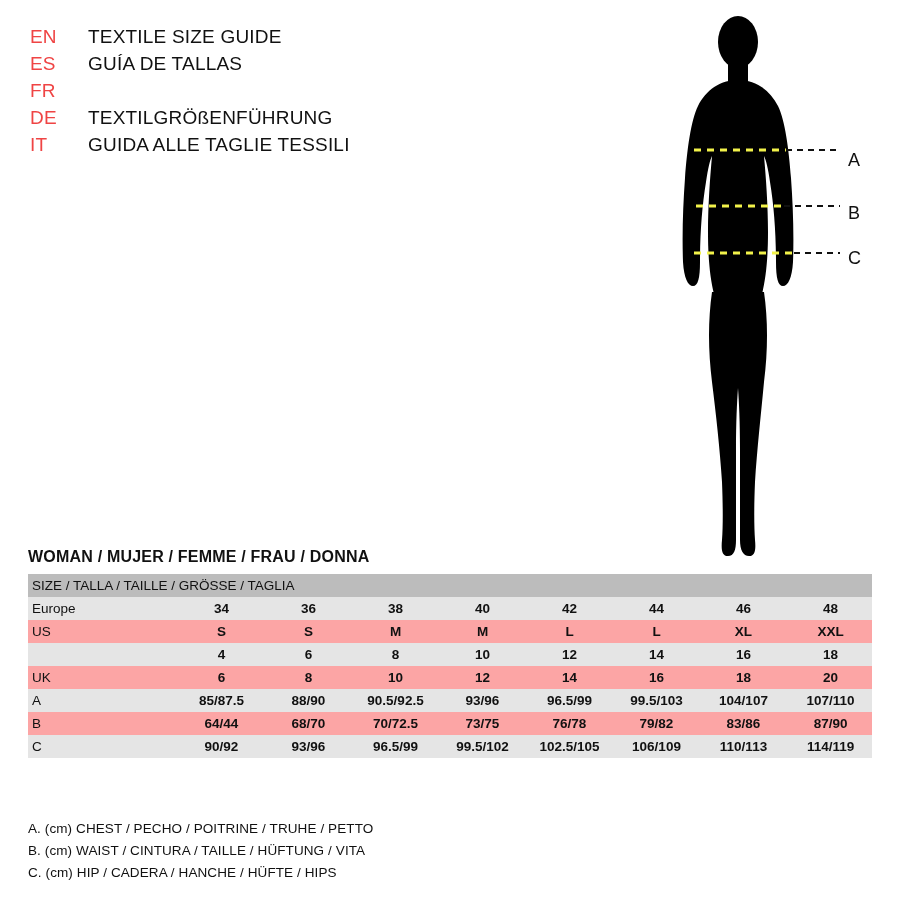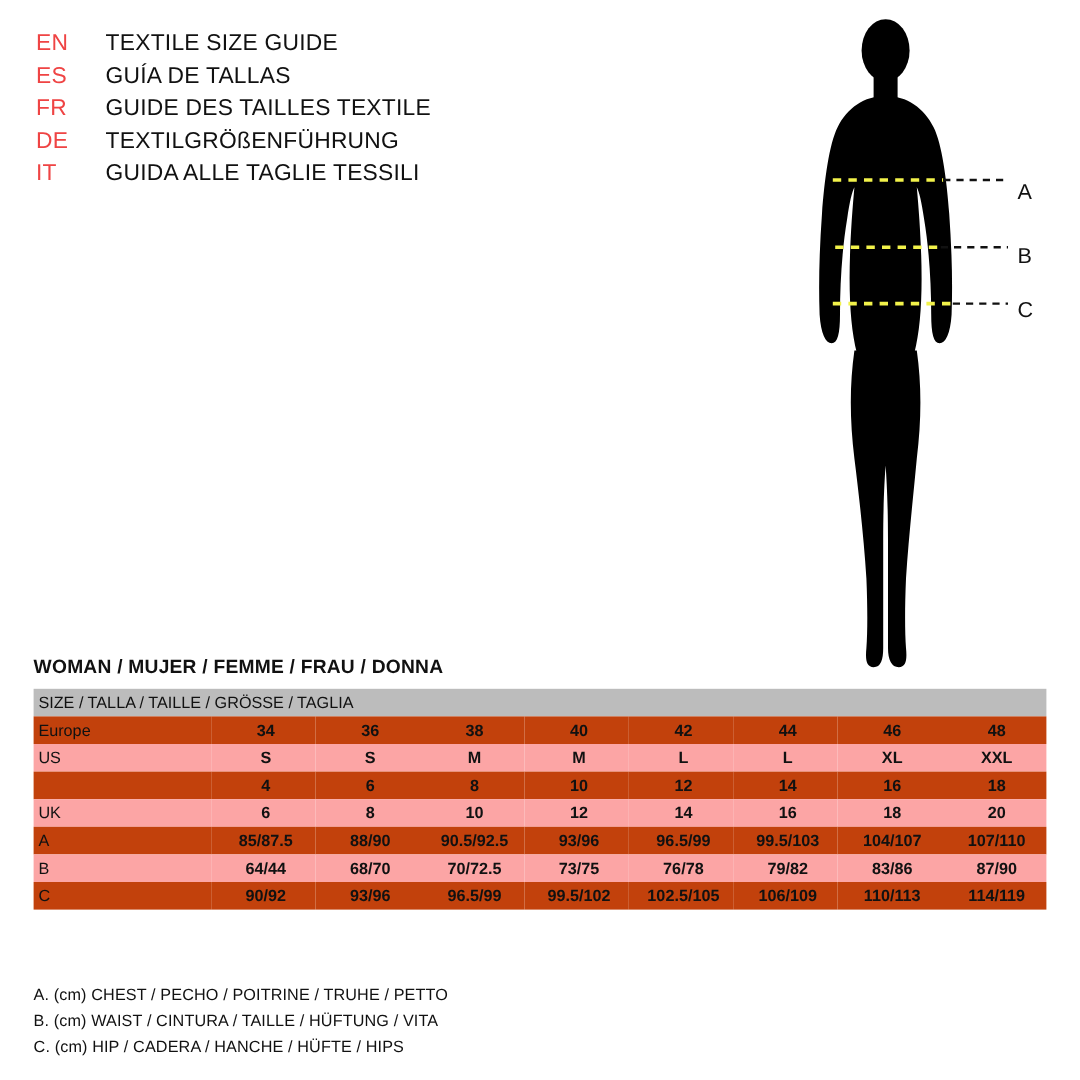--- a/index.html
+++ b/index.html
@@ -85,21 +85,21 @@
     table-layout: fixed;
     font-size: 13.5px;
     color: #111;
   }
   table.size td {
     padding: 3px 0 3px 4px;
     height: 23px;
     vertical-align: middle;
   }
   table.size tr.band-dark { background: #bcbcbc; }
-  table.size tr.band-light { background: #c2410c; }
+  table.size tr.band-light { background: #e5e5e5; }
   table.size tr.band-white { background: #fca5a5; }
   td.firstcol { text-align: left; padding-left: 4px; }
   td.val { text-align: center; font-weight: bold; }
   .hdr-row td { font-size: 13.5px; }
 
   
   .legend {
     position: absolute;
     left: 28px;
     top: 818px;
@@ -121,21 +121,20 @@
     <div class="title-row">
       <div class="title-lang">EN</div>
       <div class="title-text">TEXTILE SIZE GUIDE</div>
     </div>
     <div class="title-row">
       <div class="title-lang">ES</div>
       <div class="title-text">GUÍA DE TALLAS</div>
     </div>
     <div class="title-row">
       <div class="title-lang">FR</div>
-      <div class="title-text">GUIDE DES TAILLES TEXTILE</div>
     </div>
     <div class="title-row">
       <div class="title-lang">DE</div>
       <div class="title-text">TEXTILGRÖßENFÜHRUNG</div>
     </div>
     <div class="title-row">
       <div class="title-lang">IT</div>
       <div class="title-text">GUIDA ALLE TAGLIE TESSILI</div>
     </div>
   </div>

